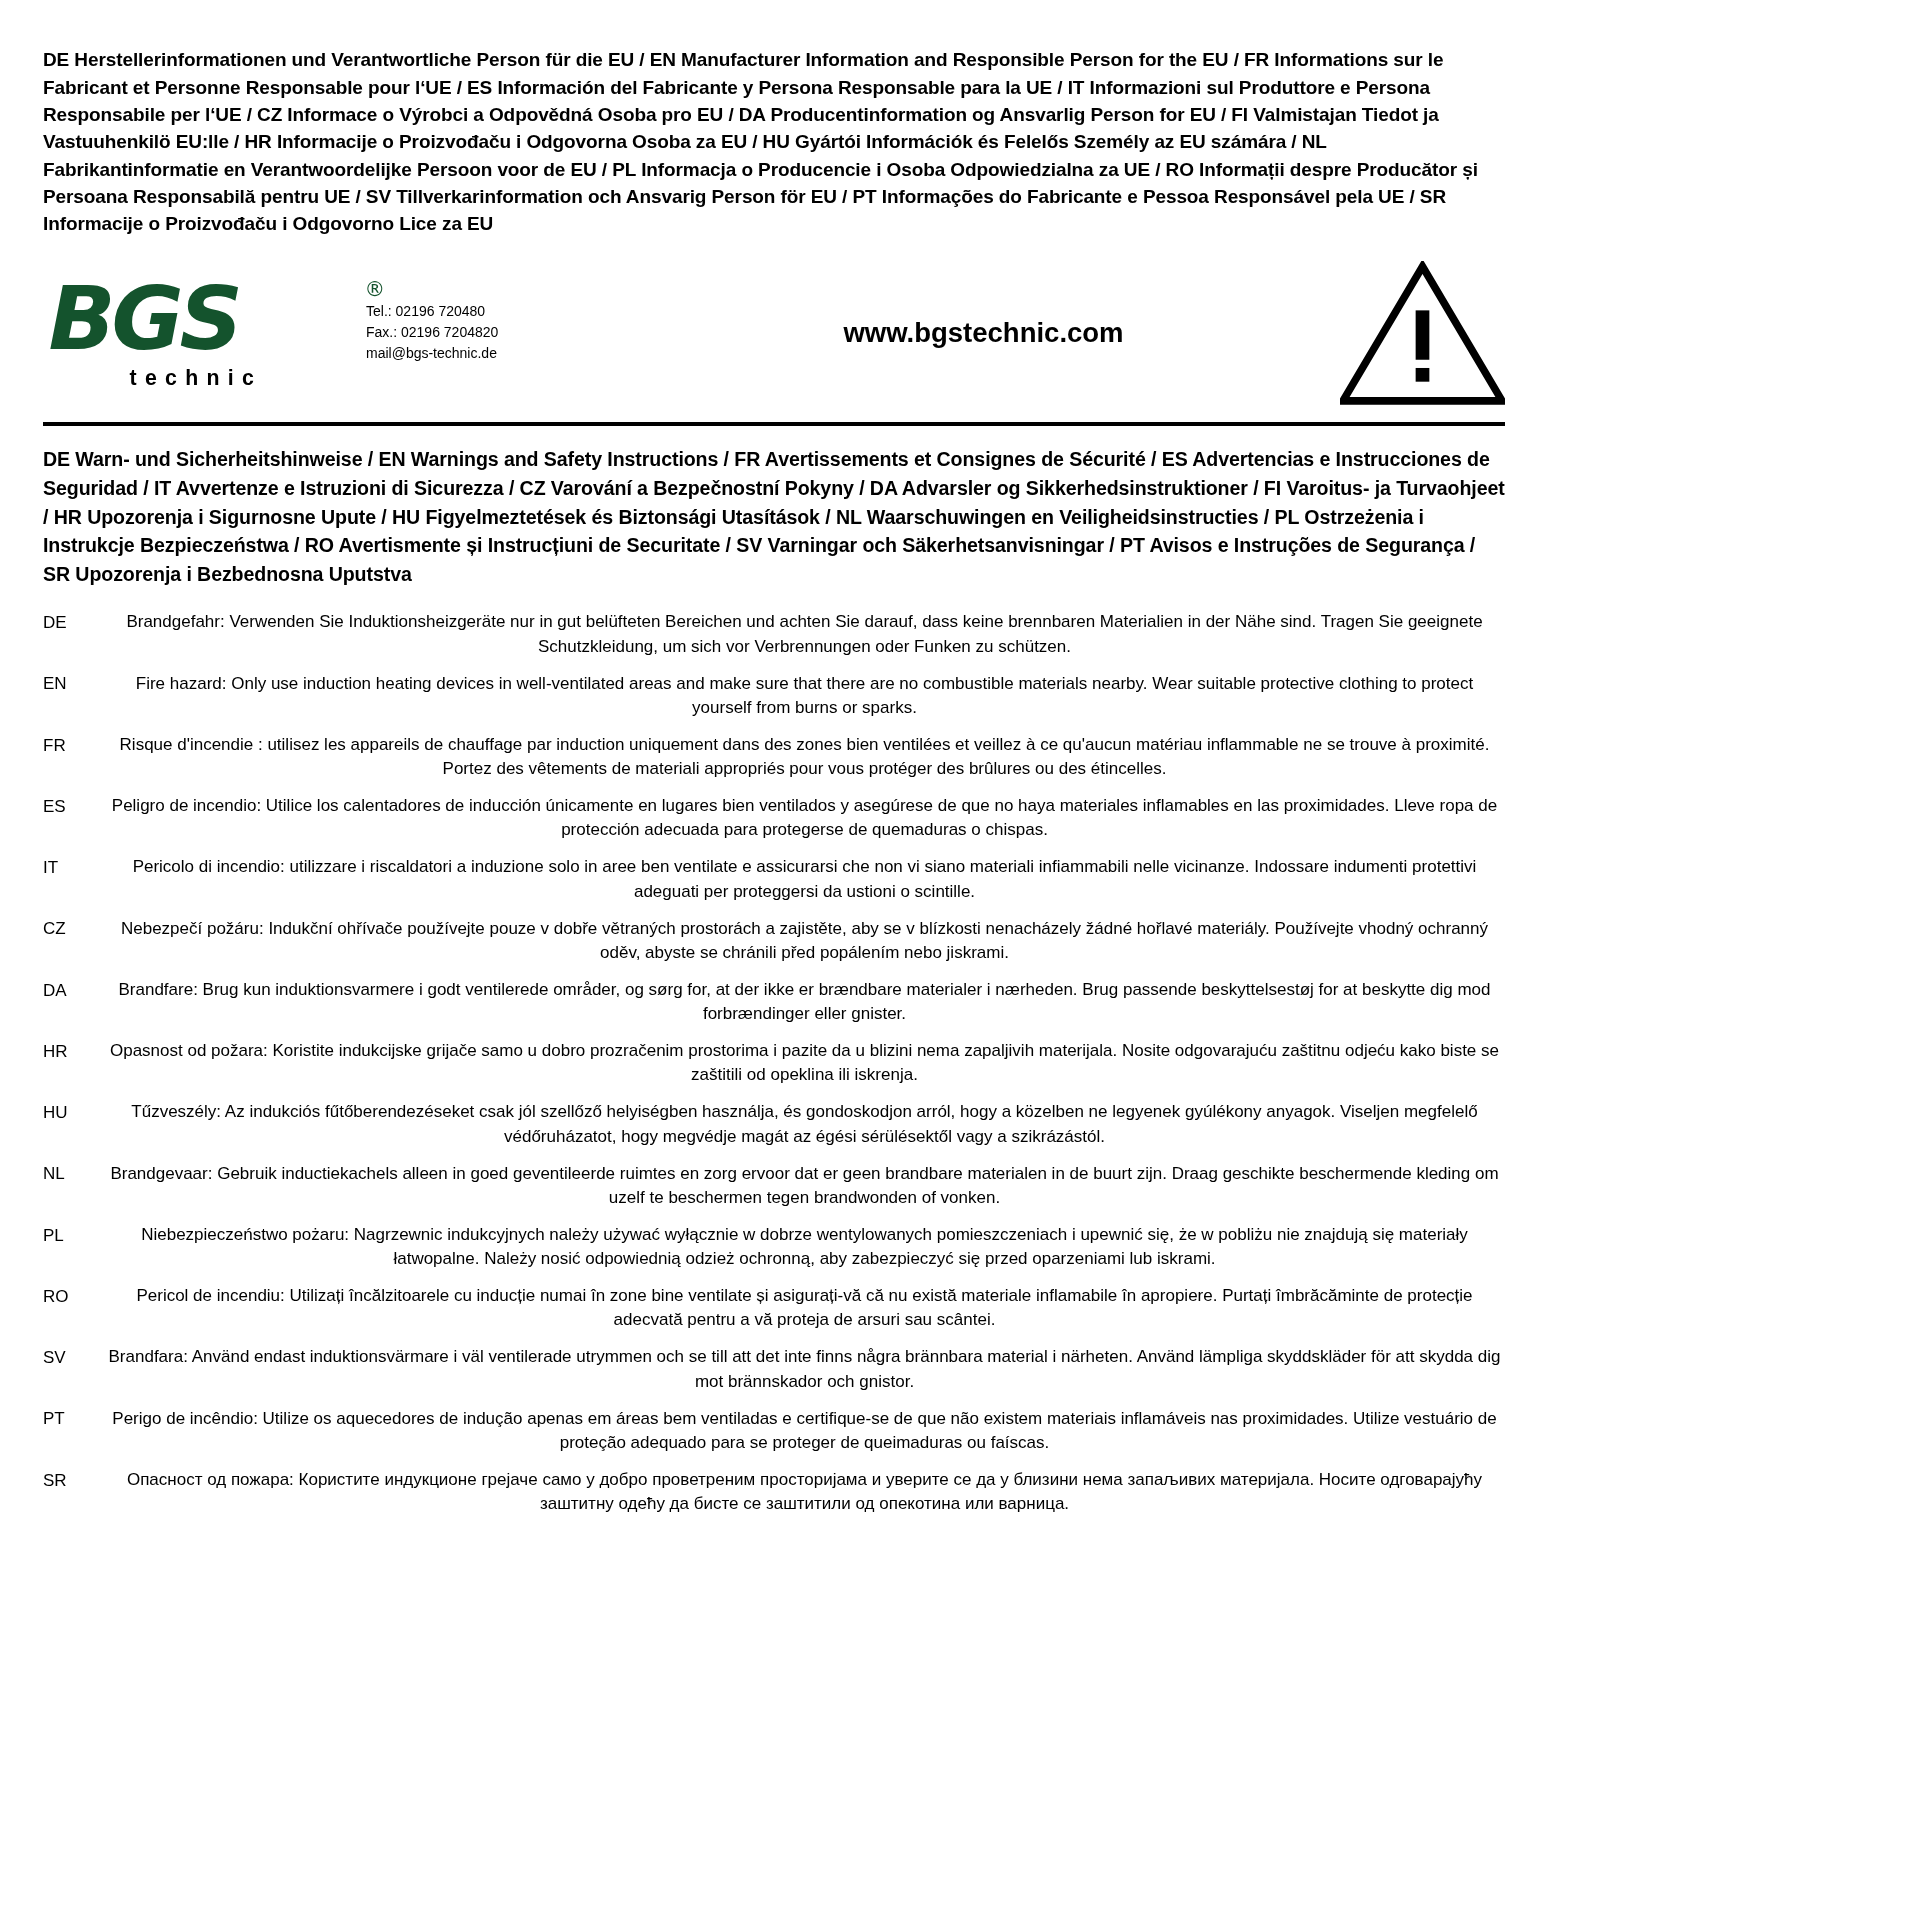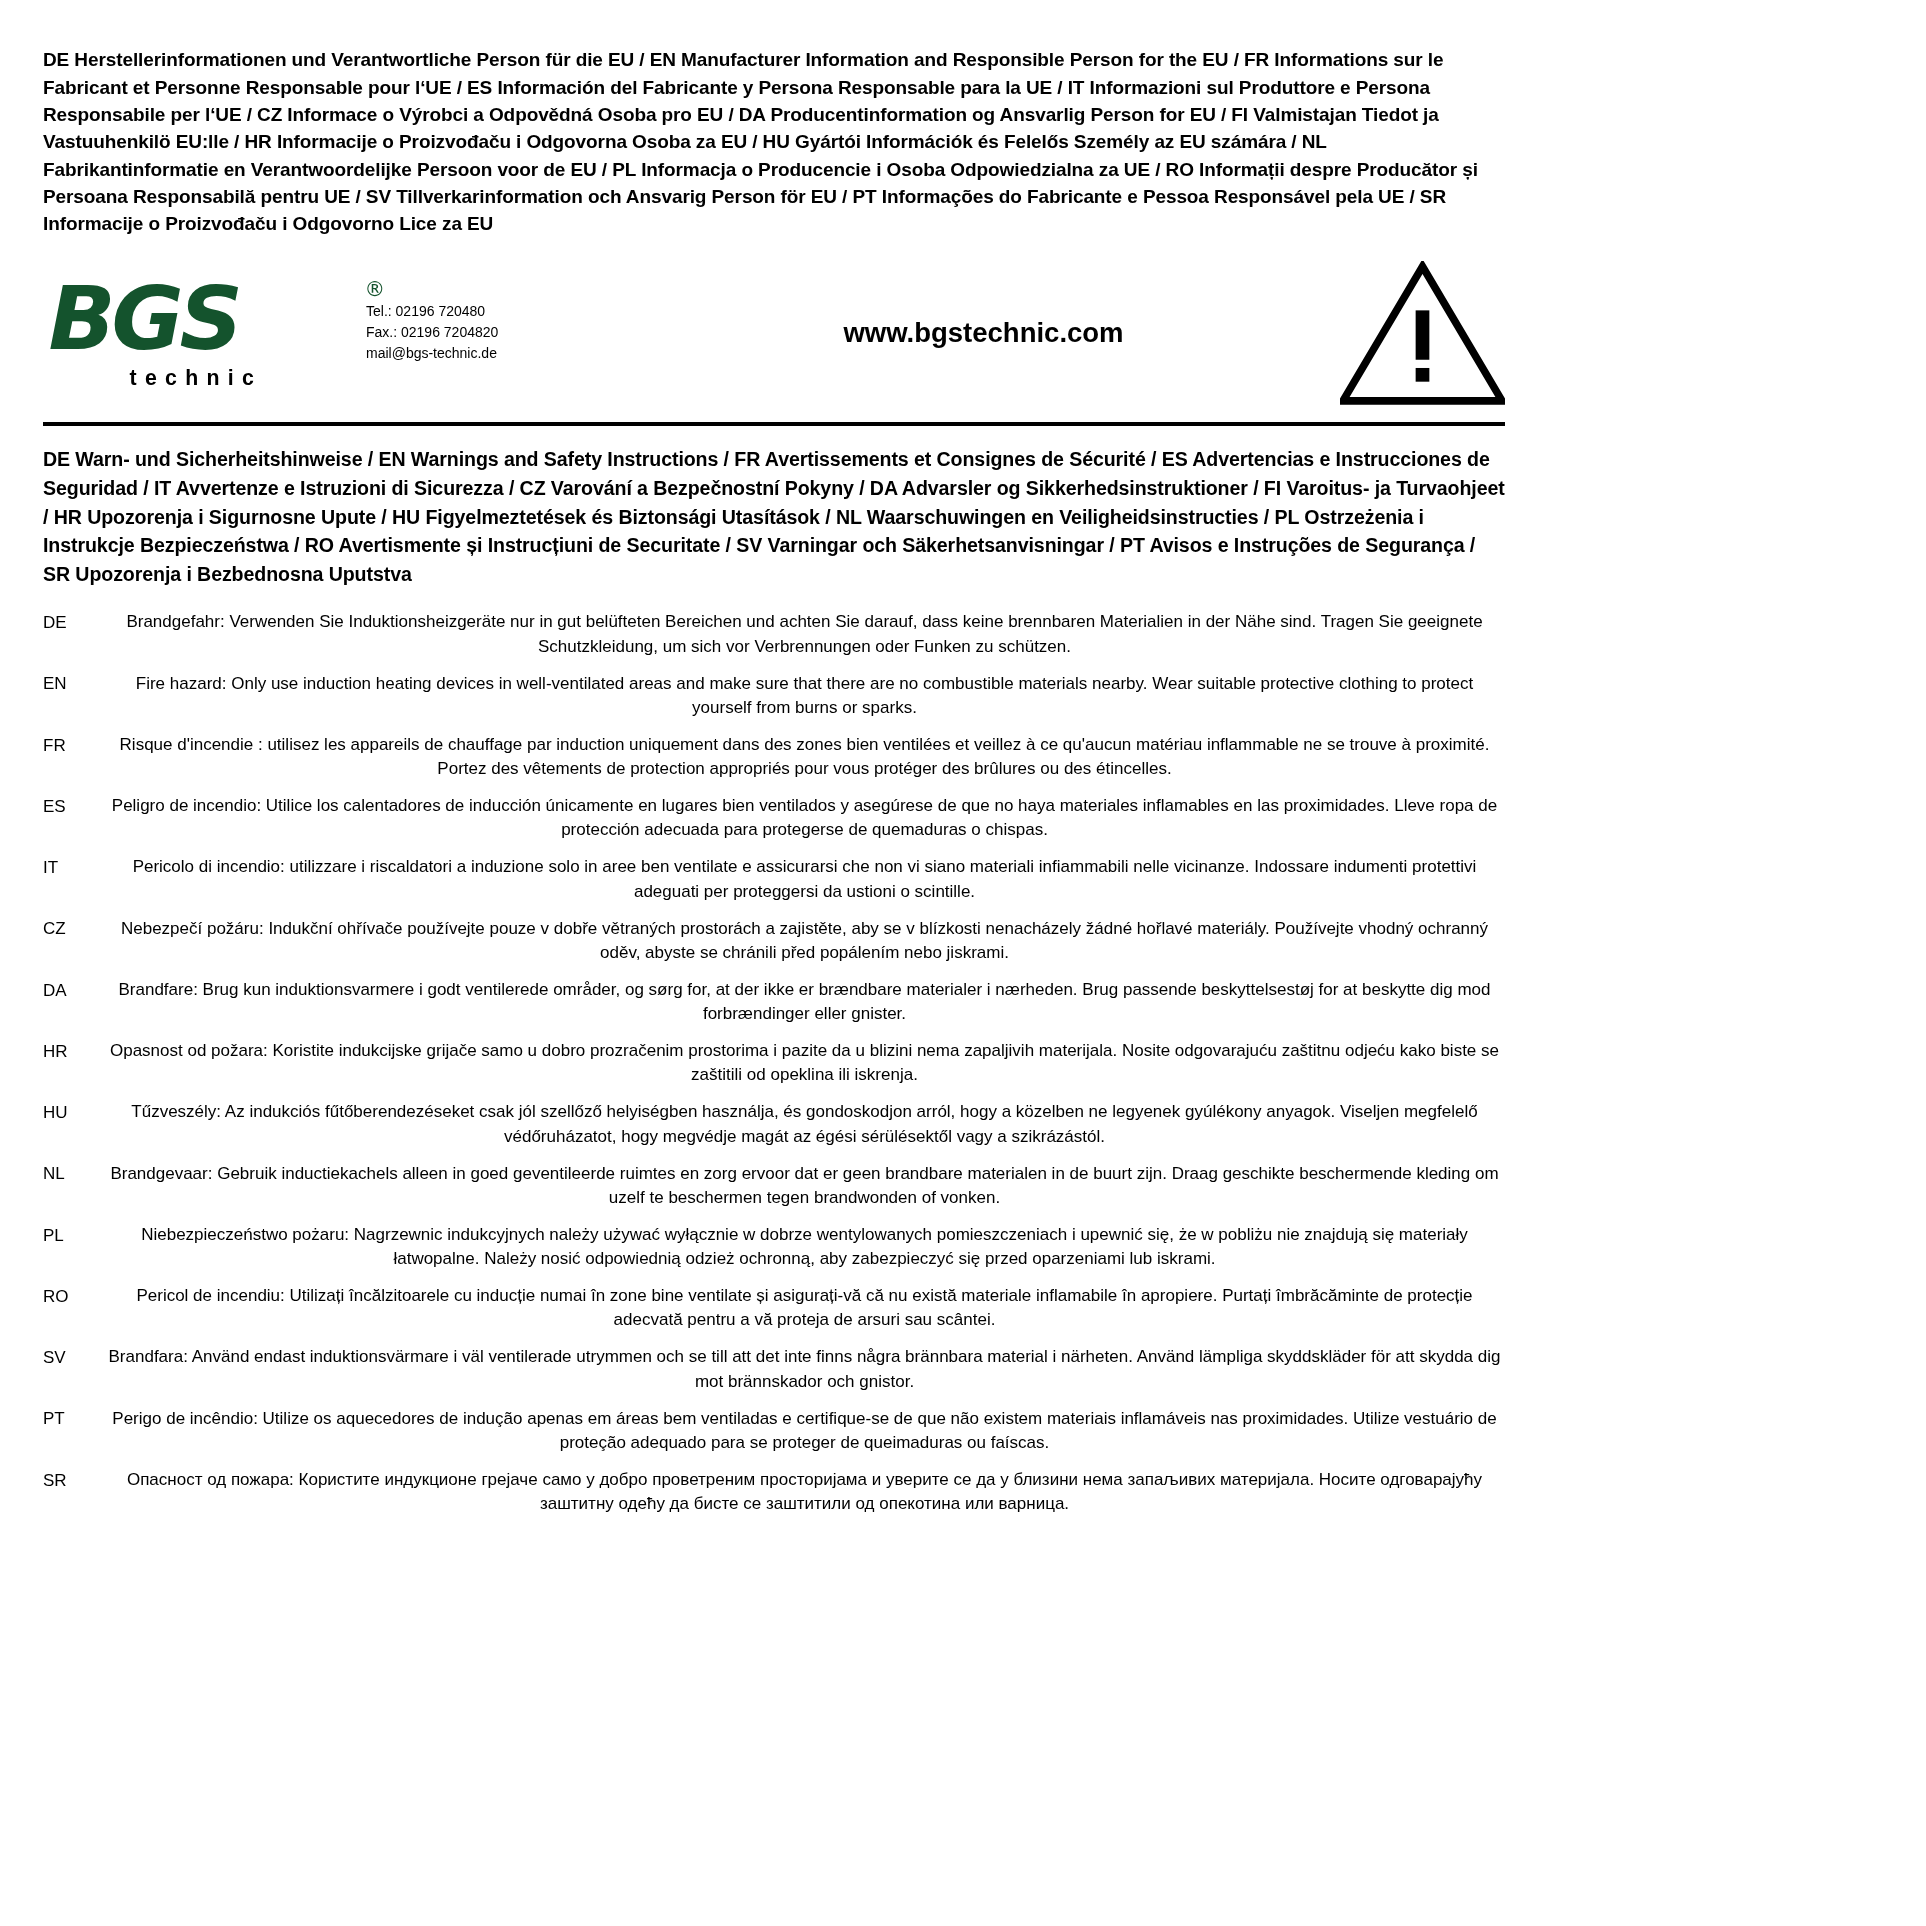--- a/index.html
+++ b/index.html
@@ -181,21 +181,21 @@
       <div class="warn-text">Brandgefahr: Verwenden Sie Induktionsheizgeräte nur in gut belüfteten Bereichen und achten Sie darauf, dass keine brennbaren Materialien in der Nähe sind. Tragen Sie geeignete Schutzkleidung, um sich vor Verbrennungen oder Funken zu schützen.</div>
     </div>
 
     <div class="warn-row">
       <div class="warn-code">EN</div>
       <div class="warn-text">Fire hazard: Only use induction heating devices in well-ventilated areas and make sure that there are no combustible materials nearby. Wear suitable protective clothing to protect yourself from burns or sparks.</div>
     </div>
 
     <div class="warn-row">
       <div class="warn-code">FR</div>
-      <div class="warn-text">Risque d'incendie : utilisez les appareils de chauffage par induction uniquement dans des zones bien ventilées et veillez à ce qu'aucun matériau inflammable ne se trouve à proximité. Portez des vêtements de protection appropriés pour vous protéger des brûlures ou des étincelles.</div>
+      <div class="warn-text">Risque d'incendie : utilisez les appareils de chauffage par induction uniquement dans des zones bien ventilées et veillez à ce qu'aucun matériau inflammable ne se trouve à proximité. Portez des vêtements de materiali appropriés pour vous protéger des brûlures ou des étincelles.</div>
     </div>
 
     <div class="warn-row">
       <div class="warn-code">ES</div>
       <div class="warn-text">Peligro de incendio: Utilice los calentadores de inducción únicamente en lugares bien ventilados y asegúrese de que no haya materiales inflamables en las proximidades. Lleve ropa de protección adecuada para protegerse de quemaduras o chispas.</div>
     </div>
 
     <div class="warn-row">
       <div class="warn-code">IT</div>
       <div class="warn-text">Pericolo di incendio: utilizzare i riscaldatori a induzione solo in aree ben ventilate e assicurarsi che non vi siano materiali infiammabili nelle vicinanze. Indossare indumenti protettivi adeguati per proteggersi da ustioni o scintille.</div>

